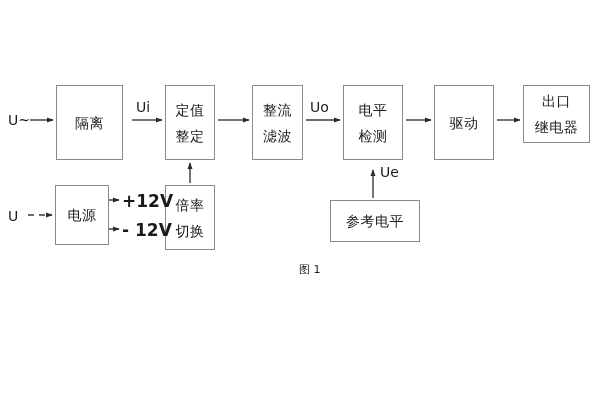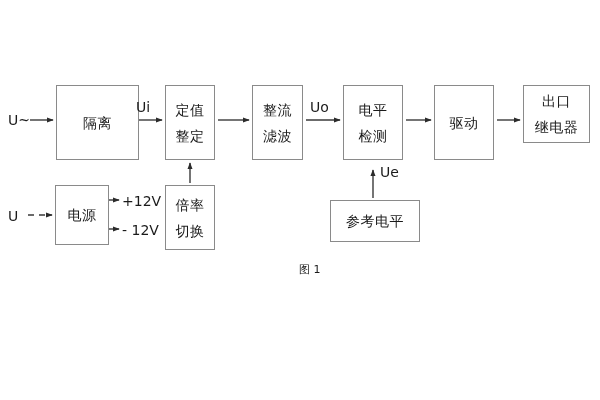--- a/index.html
+++ b/index.html
@@ -45,21 +45,22 @@
 
   
   .lbl {
     position: absolute;
     font-size: 14px;
     line-height: 16px;
     white-space: nowrap;
     color: #1a1a1a;
   }
   .lbl.small {
-    font-size: 14px;
+    font-size: 17px;
+    font-weight: bold;
   }
   .caption {
     position: absolute;
     font-size: 11px;
     white-space: nowrap;
     color: #1a1a1a;
   }
 
   
   #wires {
@@ -105,21 +106,21 @@
       <line x1="105" y1="200" x2="119" y2="200" marker-end="url(#ah)"></line>
 
       <line x1="105" y1="229" x2="119" y2="229" marker-end="url(#ah)"></line>
 
       <line x1="190" y1="183" x2="190" y2="163" marker-end="url(#ahu)"></line>
 
       <line x1="373" y1="198" x2="373" y2="170" marker-end="url(#ahu)"></line>
     </g>
   </svg>
 
-  <div class="node" style="left:56px; top:85px; width:83px; height:75px;">
+  <div class="node" style="left:56px; top:85px; width:67px; height:75px;">
     <span class="line">隔离</span>
   </div>
 
   <div class="node" style="left:165px; top:85px; width:50px; height:75px;">
     <span class="line">定值</span>
     <span class="line">整定</span>
   </div>
 
   <div class="node" style="left:252px; top:85px; width:51px; height:75px;">
     <span class="line">整流</span>

